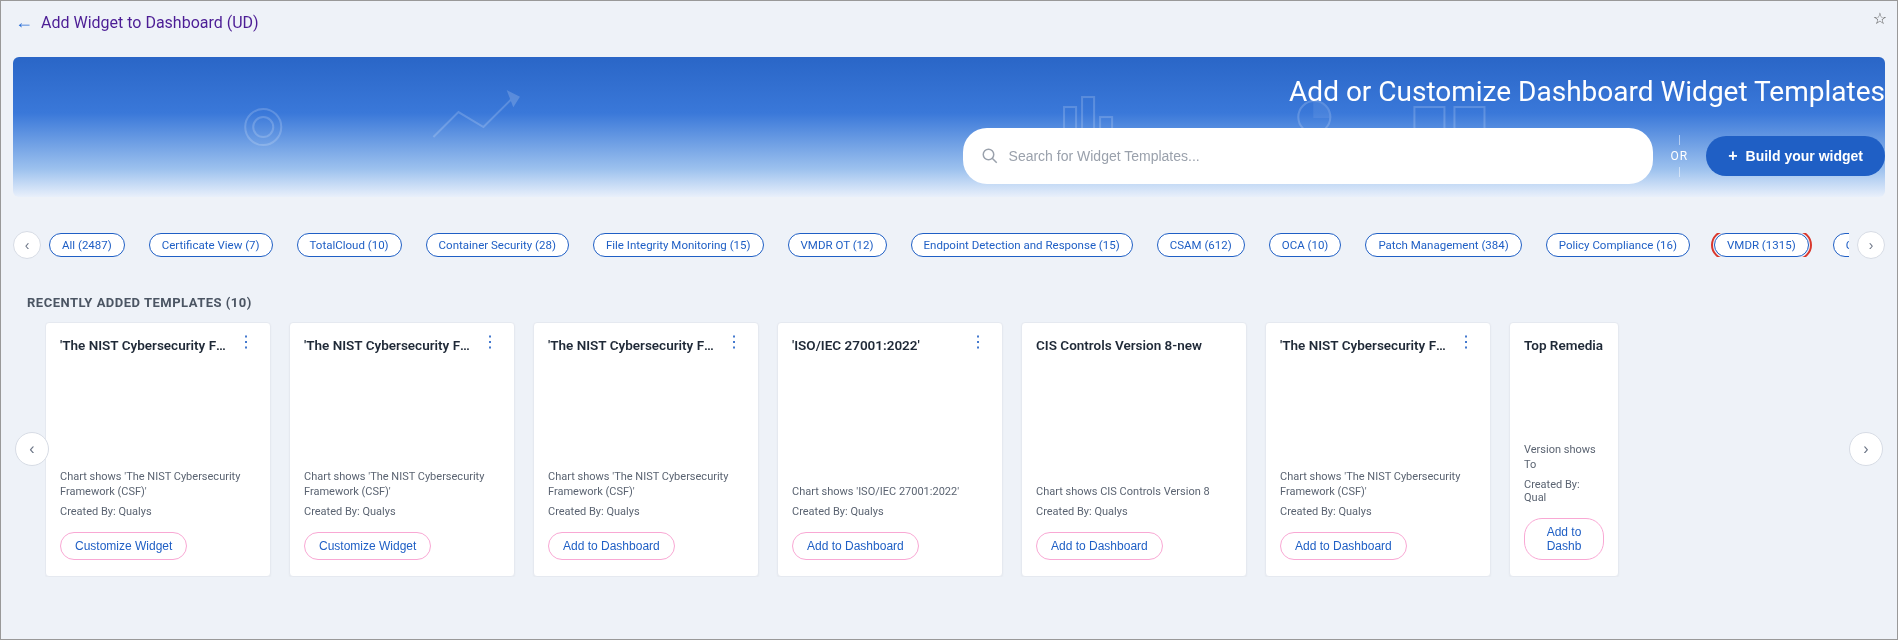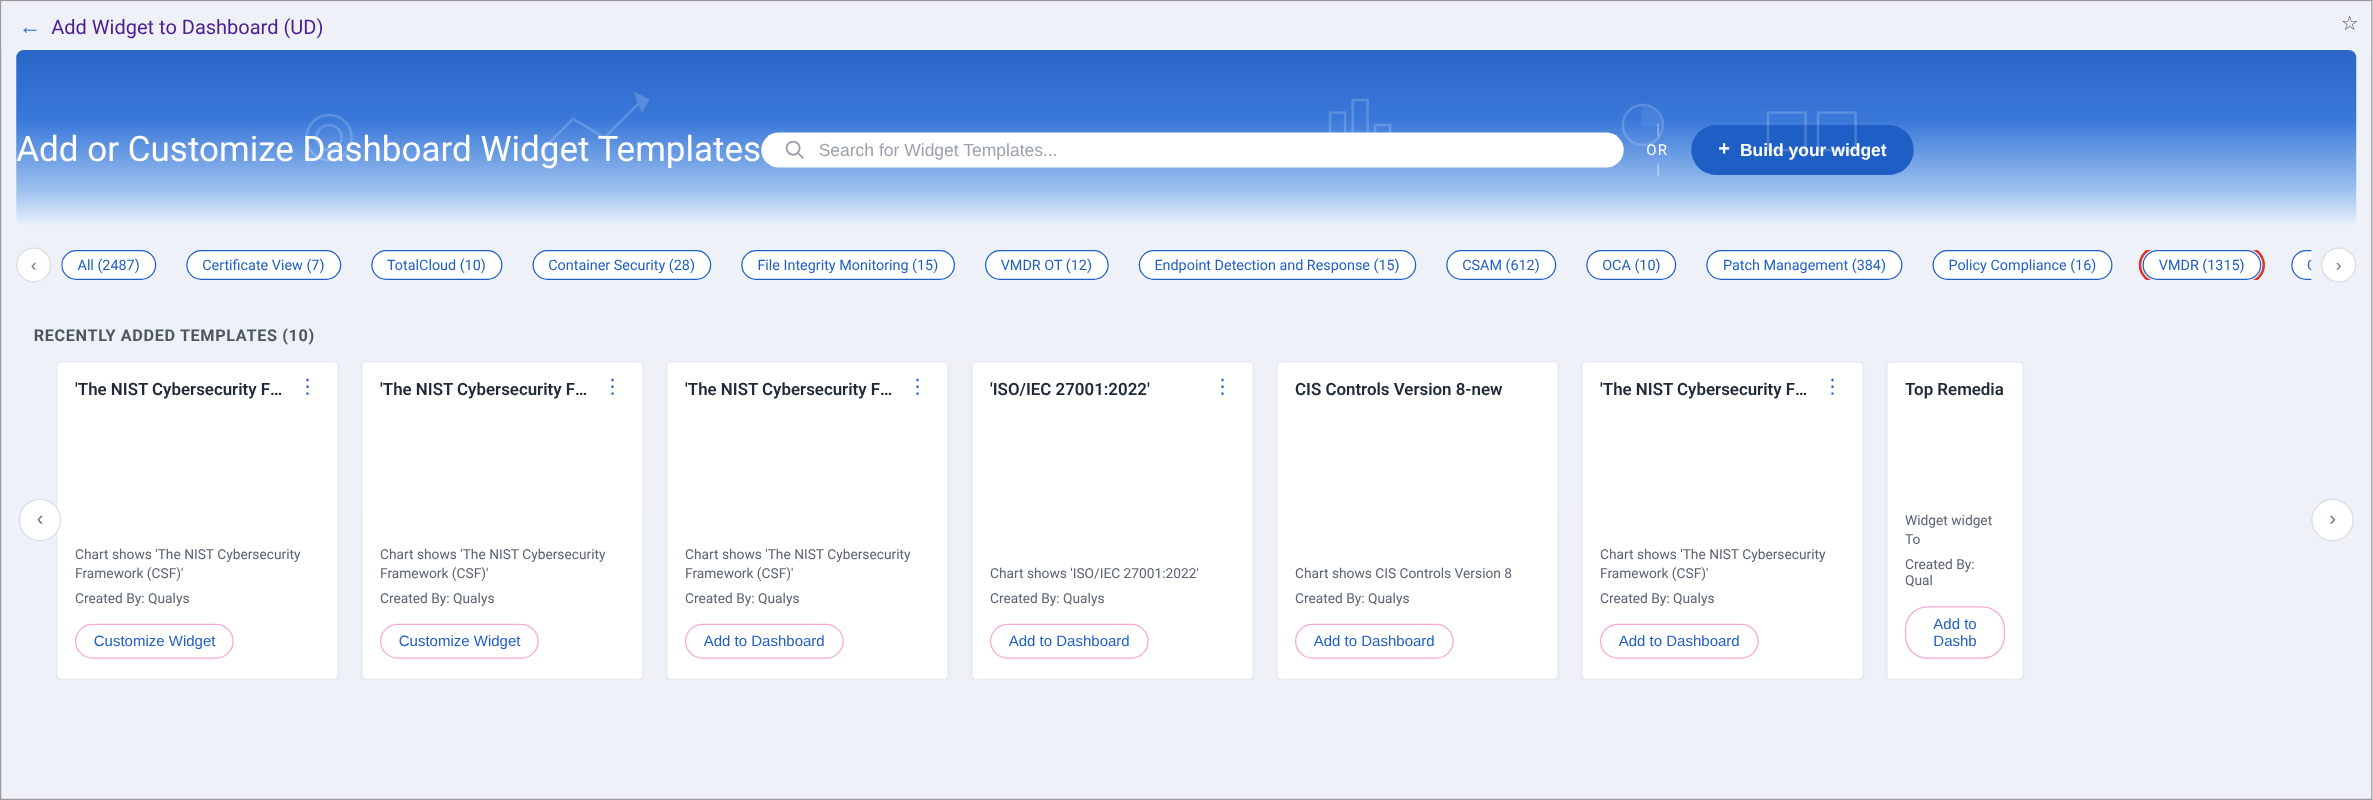--- a/index.html
+++ b/index.html
@@ -33,27 +33,28 @@
   .star-icon {
     position: absolute;
     right: 10px;
     top: 8px;
     font-size: 16px;
     color: #555;
     cursor: pointer;
   }
 
   .hero {
-    margin: 0 12px;
+    margin: 16px 12px;
     border-radius: 6px;
     height: 140px;
     background: linear-gradient(180deg,#2a66c7 0%, #3a78d9 40%, #9cc1ee 80%, #e9f0fb 100%);
     position: relative;
     display: flex;
-    align-items: center;
+    flex-direction: column;
+    align-items: flex-end;
     overflow: hidden;
   }
   .hero-decor {
     position: absolute;
     inset: 0;
     opacity: 0.18;
     pointer-events: none;
   }
   .hero-title {
     color: #fff;
@@ -65,21 +66,21 @@
     display: flex;
     align-items: center;
     margin-top: 20px;
     gap: 18px;
   }
   .search-box {
     display: flex;
     align-items: center;
     background: #fff;
     border-radius: 24px;
-    height: 28px;
+    height: 56px;
     width: 690px;
     padding: 0 18px;
   }
   .search-box svg { flex-shrink: 0; }
   .search-input {
     border: none;
     outline: none;
     flex: 1;
     font-size: 14px;
     color: #333;
@@ -369,19 +370,19 @@
           <div class="card-menu">⋮</div>
         </div>
         <div class="card-desc">Chart shows 'The NIST Cybersecurity Framework (CSF)'</div>
         <div class="card-by">Created By: Qualys</div>
         <button class="card-btn">Add to Dashboard</button>
       </div>
       <div class="card cutoff">
         <div class="card-head">
           <div class="card-title">Top Remedia</div>
         </div>
-        <div class="card-desc">Widget widget To</div>
+        <div class="card-desc">Version shows To</div>
         <div class="card-by">Created By: Qual</div>
         <button class="card-btn">Add to Dashb</button>
       </div>
     </div>
   <button class="card-scroll-btn card-scroll-right">›</button>
 </div>
 
 </body></html>

